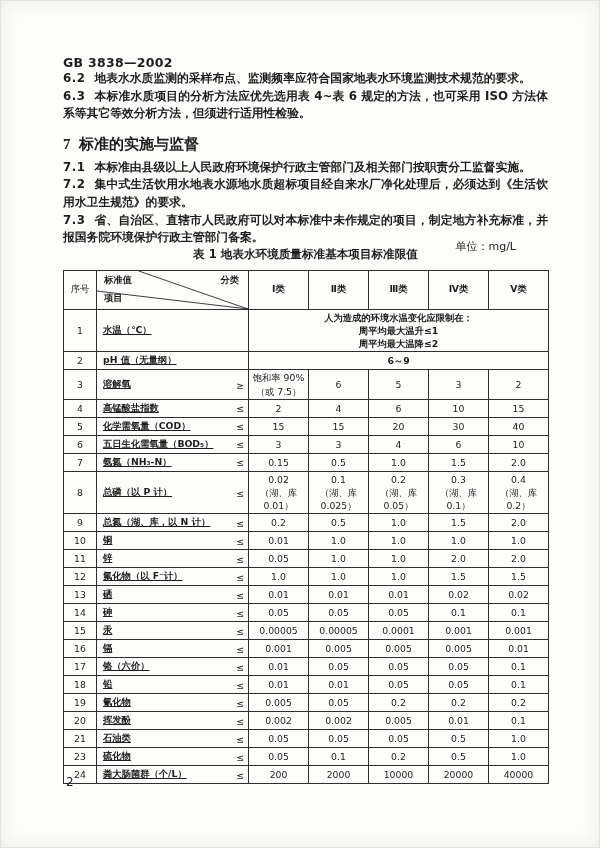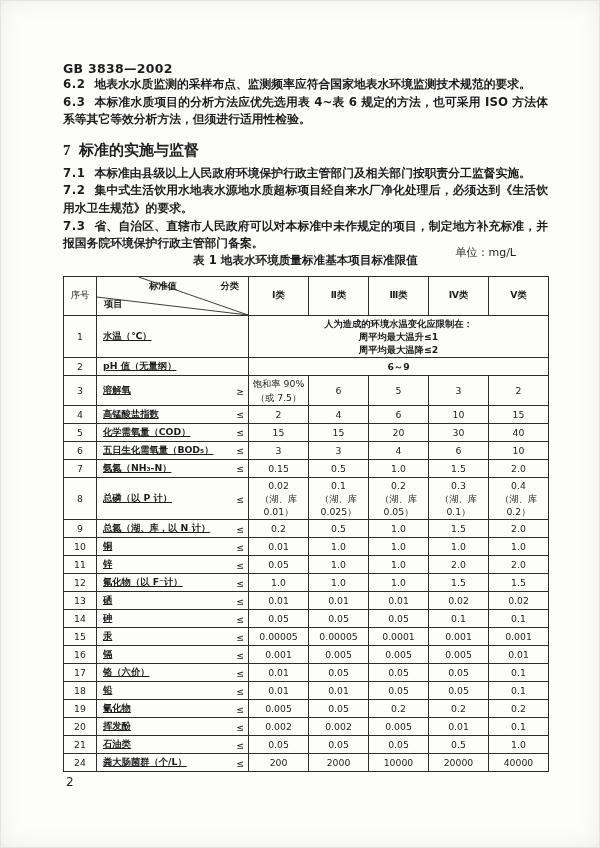--- a/index.html
+++ b/index.html
@@ -5,37 +5,37 @@
   html,body{margin:0;padding:0;}
   body{
     width:600px;height:848px;background:#ffffff;
     font-family:"DejaVu Sans","Liberation Sans",sans-serif;
     color:#1d1d1d;
   }
   .page{
     position:relative;width:600px;height:848px;overflow:hidden;background:#fdfdfc;
     box-shadow:inset 0 0 0 1px #e3e3e1, inset 0 0 24px rgba(0,0,0,0.07);
   }
-  .content{position:absolute;left:63px;top:61px;width:485px;}
+  .content{position:absolute;left:63px;top:55px;width:485px;}
   .doc-code{font-size:12.5px;font-weight:bold;letter-spacing:.3px;}
   .para{margin:0;font-size:11.8px;line-height:17.6px;font-weight:600;text-align:justify;}
   .intro{margin-top:12px;}
   .pnum{margin-right:9px;letter-spacing:.5px;}
   .sec-heading{margin:12px 0 5px 0;font-size:15px;font-weight:bold;font-family:Liberation Serif, serif;}
   .sec-heading .pnum{margin-right:8px;}
   .title-row{position:relative;margin-top:0;height:17px;}
   .tbl-title{text-align:center;font-size:11.6px;font-weight:bold;}
   .tbl-unit{position:absolute;right:32px;top:-8px;font-size:11px;font-weight:400;}
   table{border-collapse:collapse;table-layout:fixed;width:485px;margin-top:6px;font-size:9.3px;}
   td{border:1px solid #2e2e2e;text-align:center;vertical-align:middle;padding:1px 2px;height:15px;}
   thead td{height:36px;font-weight:600;}
   .c-no{font-weight:400;}
   .diag{position:relative;padding:0;}
   .diag svg{position:absolute;left:0;top:0;width:100%;height:100%;}
-  .dg-tl{position:absolute;left:7px;top:3px;margin-left:45px;}
+  .dg-tl{position:absolute;left:7px;top:3px;}
   .dg-tr{position:absolute;right:9px;top:3px;}
   .dg-bl{position:absolute;left:7px;bottom:4px;}
   .c-item{text-align:left;position:relative;padding:1px 16px 1px 6px;font-weight:600;text-decoration:underline;}
   .sign{position:absolute;right:4px;top:50%;transform:translateY(-50%);font-weight:400;}
   .c-val,.c-span{font-weight:400;}
   .vline{line-height:13.2px;}
   .c-span .vline{font-weight:600;}
   .page-num{position:absolute;left:66px;top:775px;font-size:12px;}
 </style>
 </head>
@@ -471,20 +471,39 @@
               <div class="vline">0.05</div>
             </td>
             <td class="c-val">
               <div class="vline">0.5</div>
             </td>
             <td class="c-val">
               <div class="vline">1.0</div>
             </td>
           </tr>
           <tr>
+            <td class="c-no">23</td>
+            <td class="c-item"><span>硫化物</span><span class="sign">≤</span></td>
+            <td class="c-val">
+              <div class="vline">0.05</div>
+            </td>
+            <td class="c-val">
+              <div class="vline">0.1</div>
+            </td>
+            <td class="c-val">
+              <div class="vline">0.2</div>
+            </td>
+            <td class="c-val">
+              <div class="vline">0.5</div>
+            </td>
+            <td class="c-val">
+              <div class="vline">1.0</div>
+            </td>
+          </tr>
+          <tr>
             <td class="c-no">24</td>
             <td class="c-item"><span>粪大肠菌群（个/L）</span><span class="sign">≤</span></td>
             <td class="c-val">
               <div class="vline">200</div>
             </td>
             <td class="c-val">
               <div class="vline">2000</div>
             </td>
             <td class="c-val">
               <div class="vline">10000</div>

